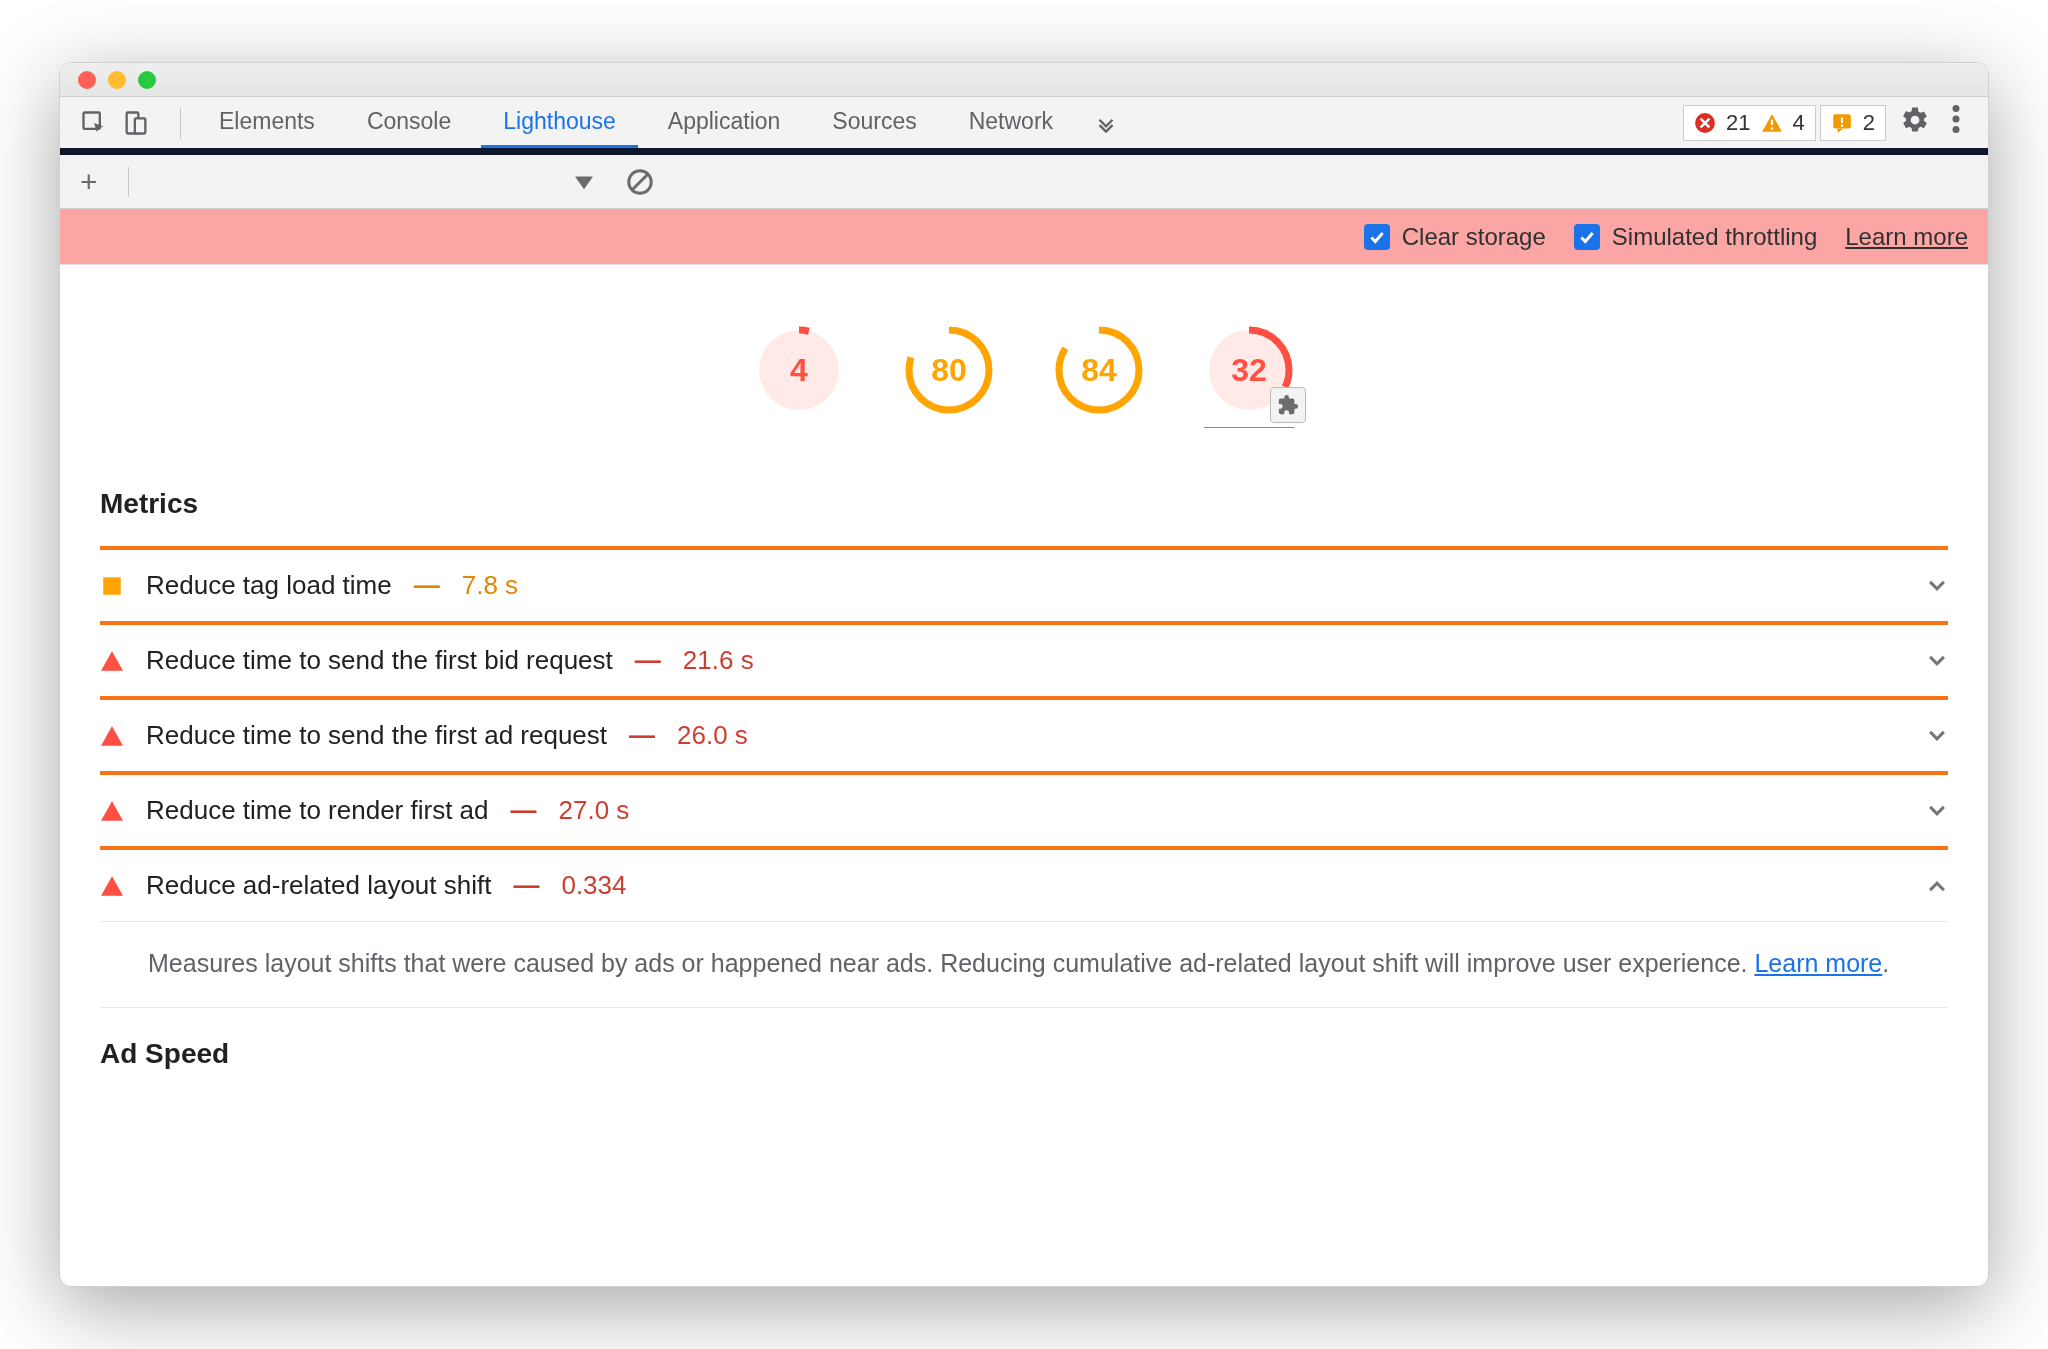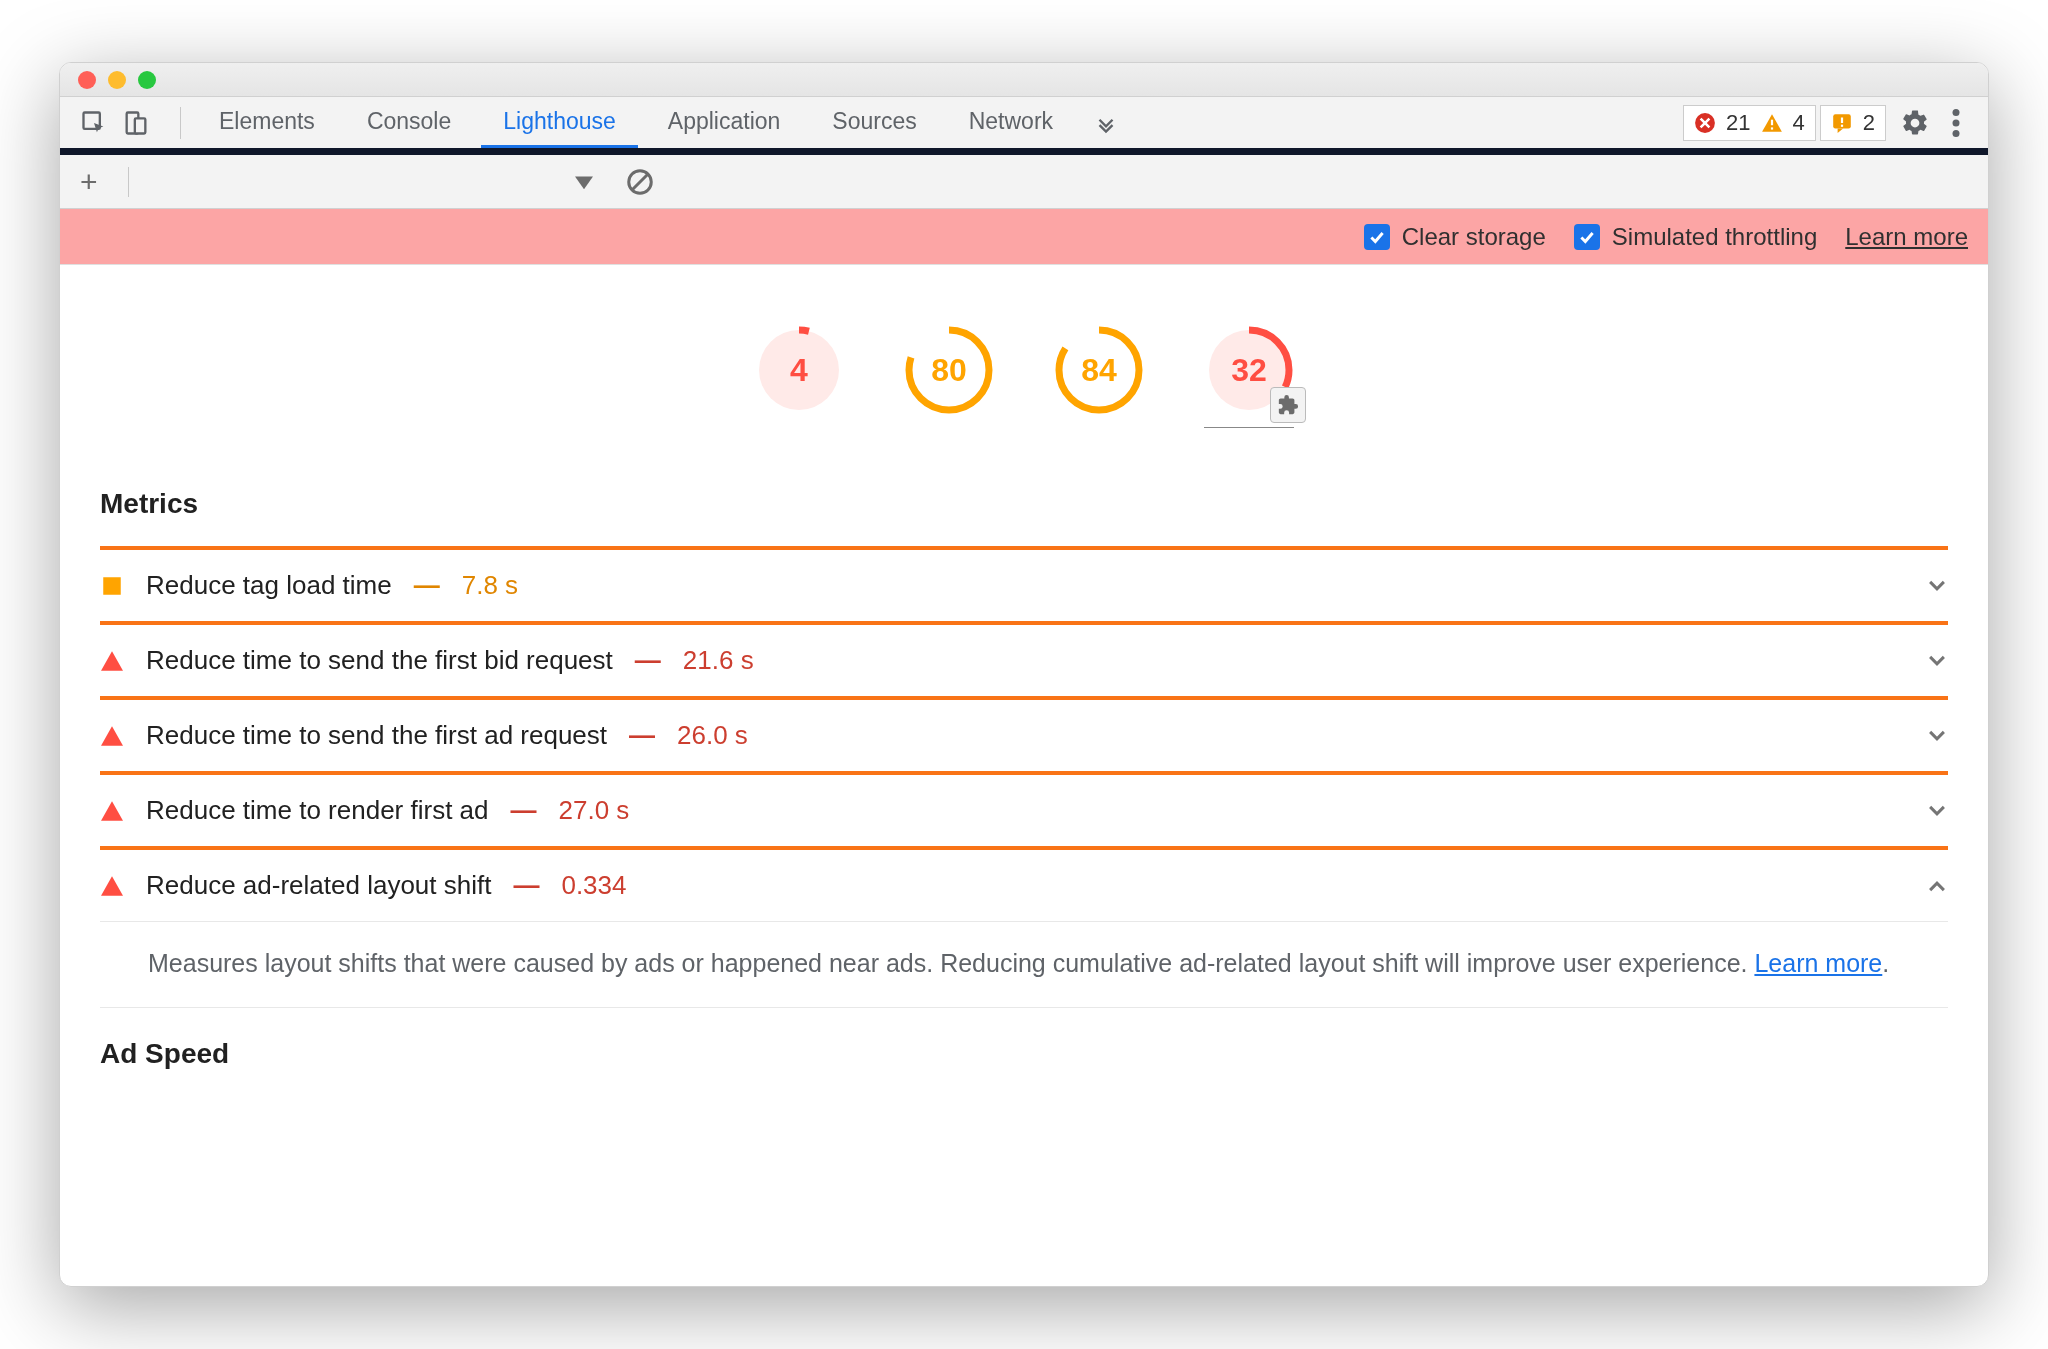--- a/index.html
+++ b/index.html
@@ -88,21 +88,21 @@
   cursor: pointer;
   border-bottom: 3px solid transparent;
 }
 .tab.active {
   color: #1a73e8;
   border-bottom-color: #1a73e8;
 }
 .spacer { flex: 1; }
 .badges {
   display: flex;
-  align-items: center;
+  align-items: flex-start;
   gap: 4px;
   padding-right: 8px;
 }
 .badge-group {
   display: flex;
   align-items: center;
   border: 1px solid #ccc;
   background: #fff;
   height: 36px;
   gap: 10px;

